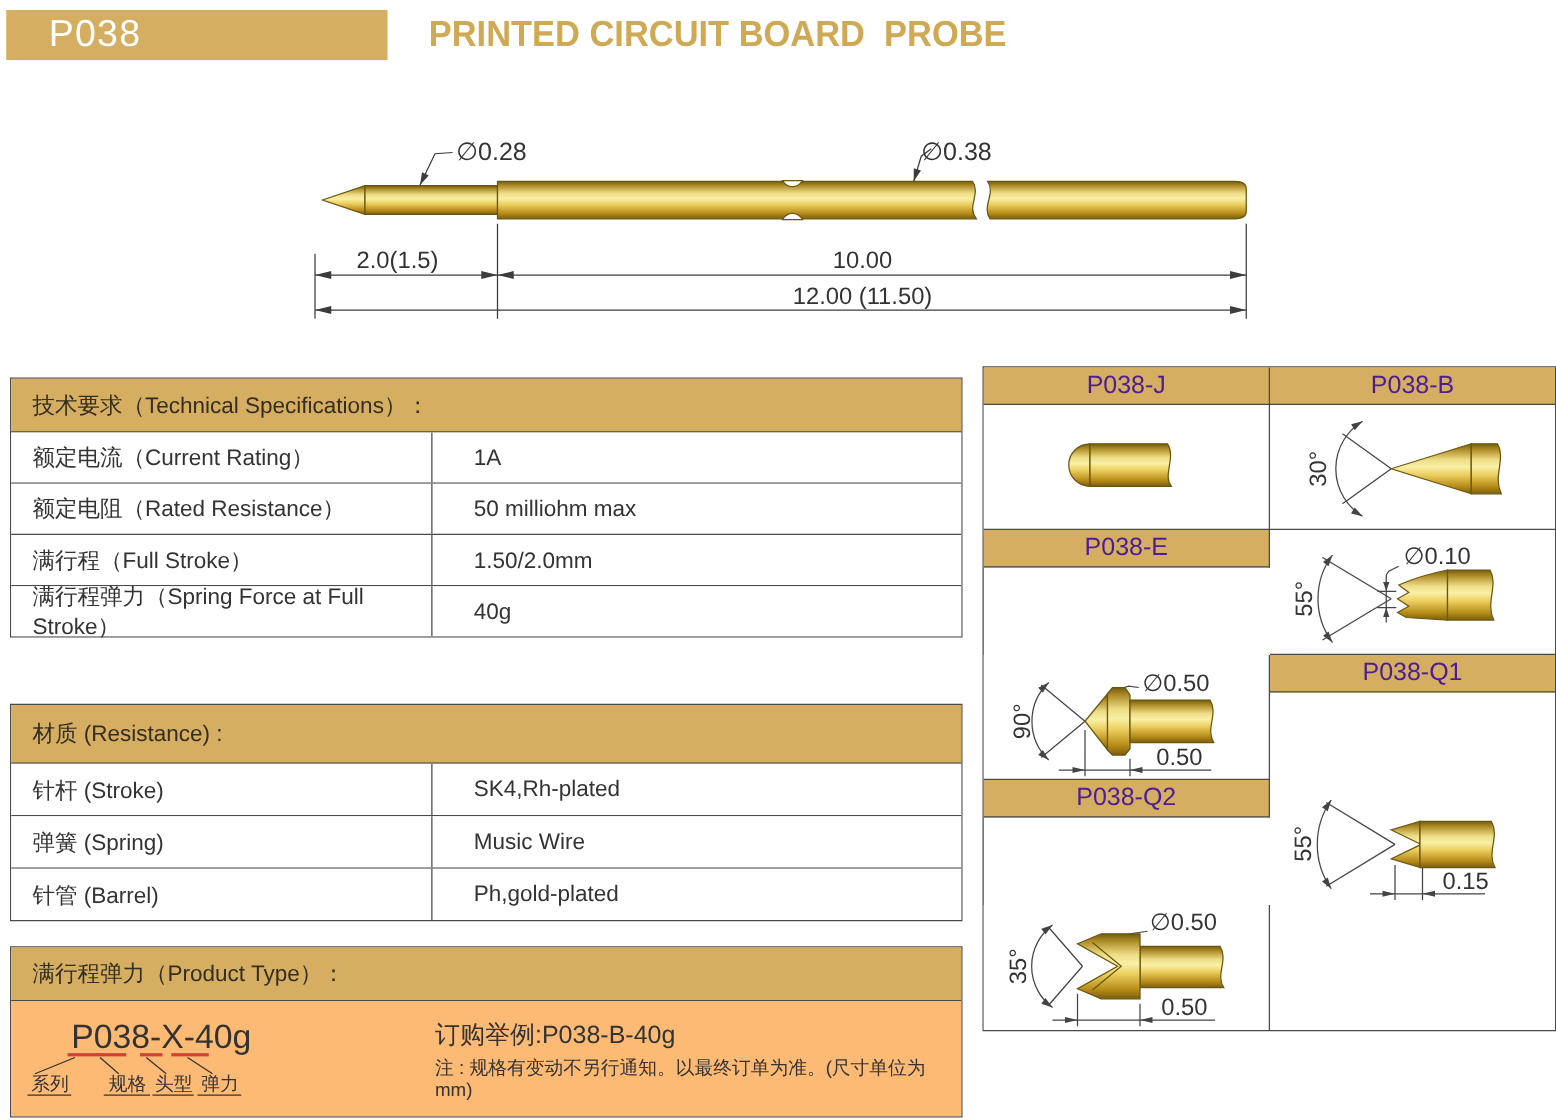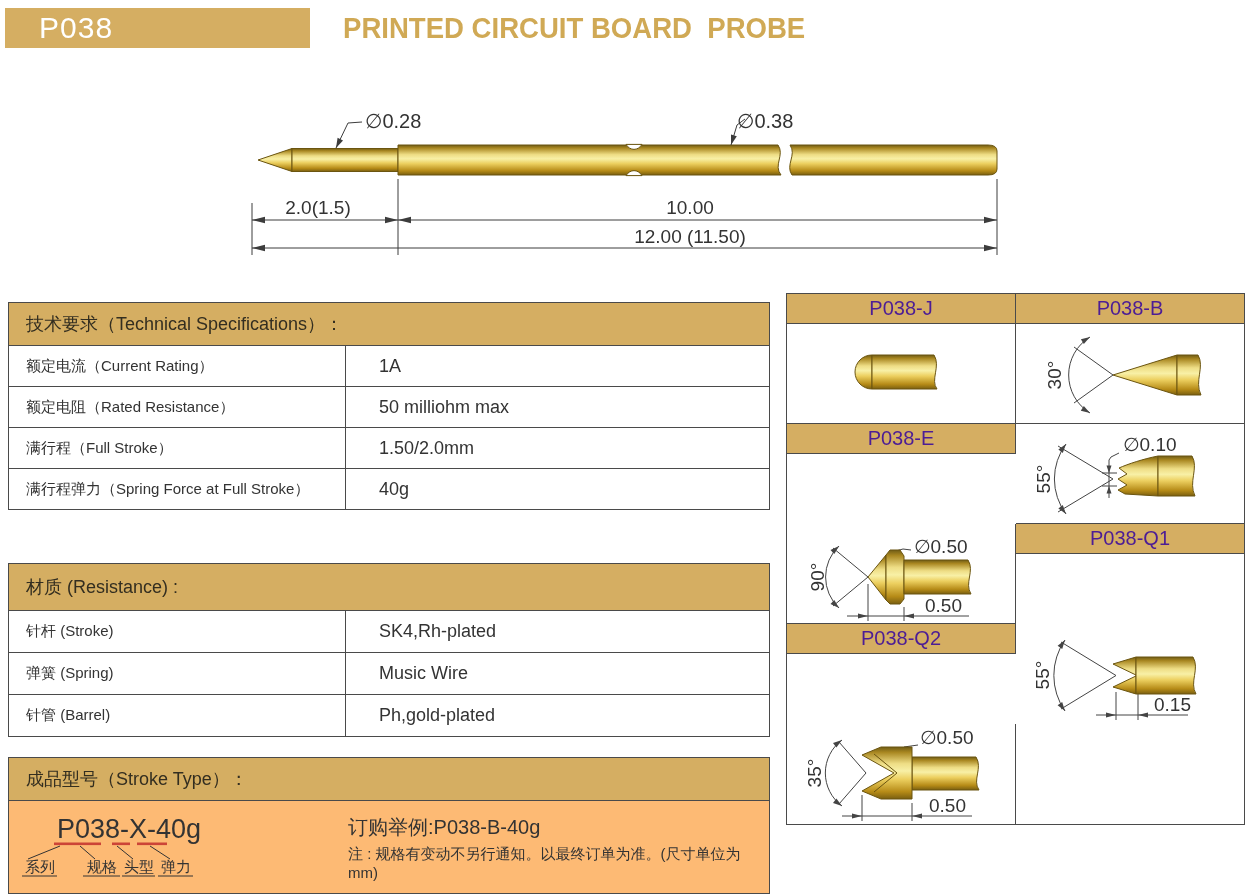--- a/index.html
+++ b/index.html
@@ -14,21 +14,21 @@
   
   .main-drawing{position:absolute;left:240px;top:95px;}
   svg text{font-family:"Liberation Sans","DejaVu Sans",sans-serif;fill:#333;}
   
   .tbl{position:absolute;left:8px;width:762px;border:1px solid #4a4a4a;background:#fff;box-sizing:border-box;}
   .thead{background:#d5ae62;border-bottom:1px solid #4a4a4a;display:flex;align-items:center;
          padding-left:17px;font-size:18px;color:#332e20;}
   .trow{display:flex;border-bottom:1px solid #4a4a4a;background:#fff;}
   .trow:last-child{border-bottom:none;}
   .tlabel{width:337px;box-sizing:border-box;border-right:1px solid #4a4a4a;padding-left:17px;
-          display:flex;align-items:center;font-size:15px;}
+          display:flex;align-items:center;font-size:18px;}
   .tvalue{flex:1;padding-left:33px;display:flex;align-items:center;font-size:18px;}
   .tech{top:302px;} .tech .thead{height:42px;} .tech .trow{height:40px;}
   .mats{top:563px;} .mats .thead{height:46px;} .mats .trow{height:41px;}
   
   .product{position:absolute;left:8px;top:757px;width:762px;border:1px solid #4a4a4a;box-sizing:border-box;background:#fff;}
   .phead{height:42px;background:#d5ae62;border-bottom:1px solid #4a4a4a;display:flex;align-items:center;
          padding-left:17px;font-size:18px;color:#332e20;}
   .pbody{position:relative;height:92px;background:#fdba74;}
   .example{position:absolute;left:339px;top:13px;font-size:20px;color:#333;}
   .note{position:absolute;left:339px;top:44px;font-size:15px;color:#333;}
@@ -129,21 +129,21 @@
       <div class="tlabel">弹簧 (Spring)</div>
       <div class="tvalue">Music Wire</div>
     </div>
     <div class="trow">
       <div class="tlabel">针管 (Barrel)</div>
       <div class="tvalue">Ph,gold-plated</div>
     </div>
   </div>
 
   <div class="product">
-    <div class="phead">成品型号（Stroke Type）：</div>
+    <div class="phead">满行程弹力（Product Type）：</div>
     <div class="pbody">
       <svg width="330" height="92" viewBox="0 0 330 92" style="position:absolute;left:0;top:0;">
         <text x="48" y="37" font-size="27" fill="#3a3a3a">P038-X-40g</text>
         <g fill="#cc4437" stroke="none">
           <rect x="45" y="41.5" width="47" height="2.6"></rect>
           <rect x="103" y="41.5" width="18" height="2.6"></rect>
           <rect x="128" y="41.5" width="30" height="2.6"></rect>
         </g>
         <g stroke="#333" stroke-width="1" fill="none">
           <line x1="51" y1="45" x2="19" y2="58"></line>

